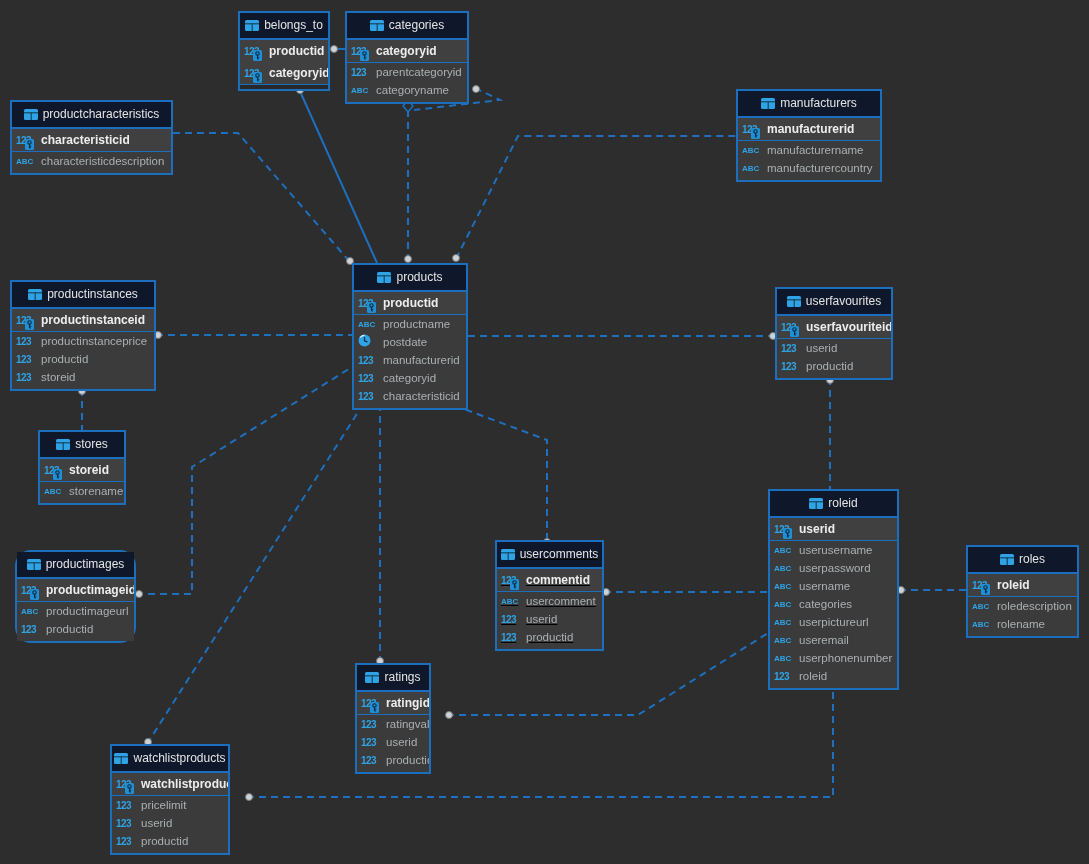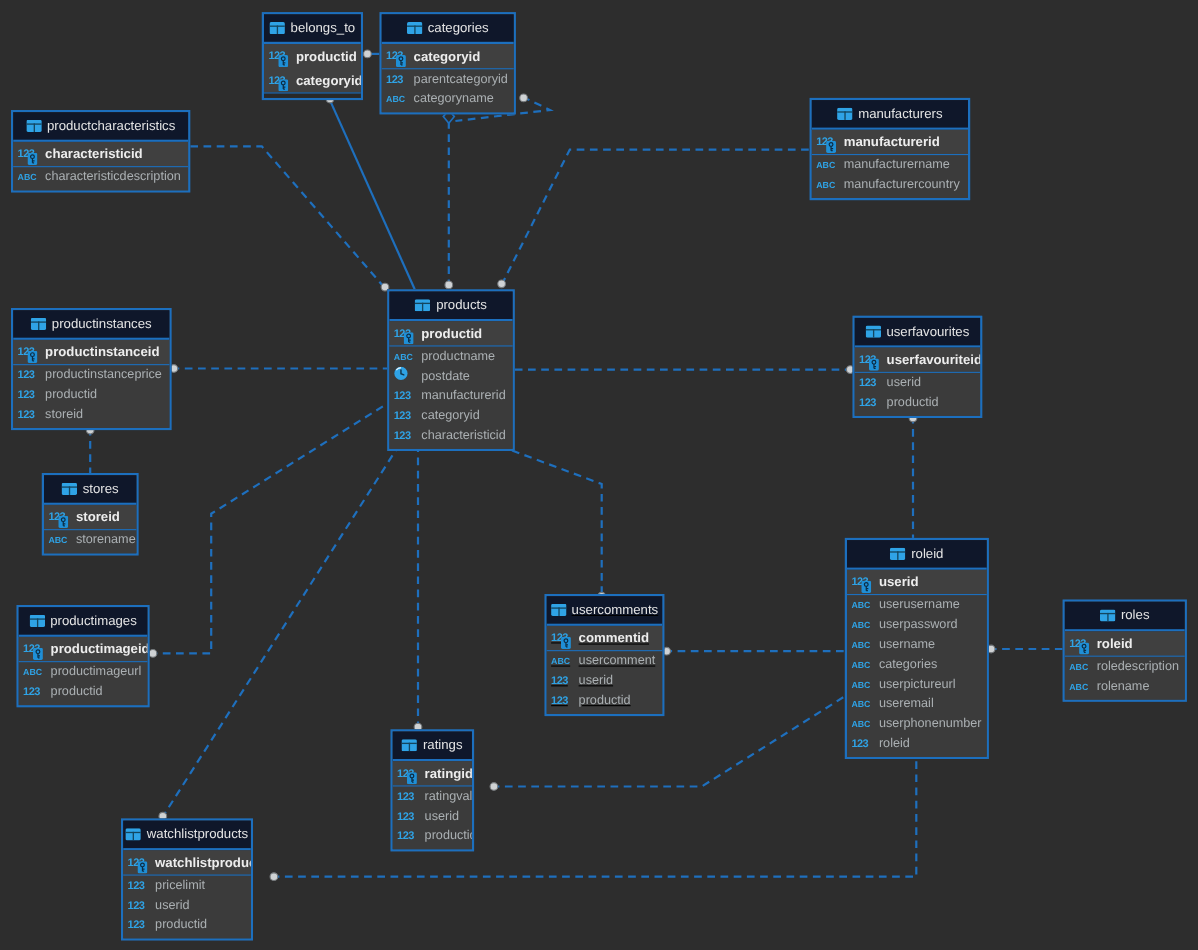--- a/index.html
+++ b/index.html
@@ -431,21 +431,21 @@
           <div class="row">
             <span class="ticon txt">ABC</span>
             <span class="lbl">roledescription</span>
           </div>
           <div class="row">
             <span class="ticon txt">ABC</span>
             <span class="lbl">rolename</span>
           </div>
         </div>
   </div>
-      <div class="tbl" style="left: 15px; top: 550px; width: 121px;">
+      <div class="tbl" style="left: 15px; top: 550px; width: 121px; border-radius: 16px;">
     <div class="tbl-title">
       <span class="t-icon">
             <svg width="14" height="11" viewBox="0 0 14 11">
               <rect x="0" y="0" width="14" height="11" rx="1.5" fill="#2fa3e6"></rect>
               <rect x="0" y="3.2" width="14" height="1.2" fill="#14465f"></rect>
               <rect x="6.6" y="3.2" width="1.2" height="7.8" fill="#14465f"></rect>
             </svg>
           </span>
       <span class="t-name">productimages</span>
     </div>

